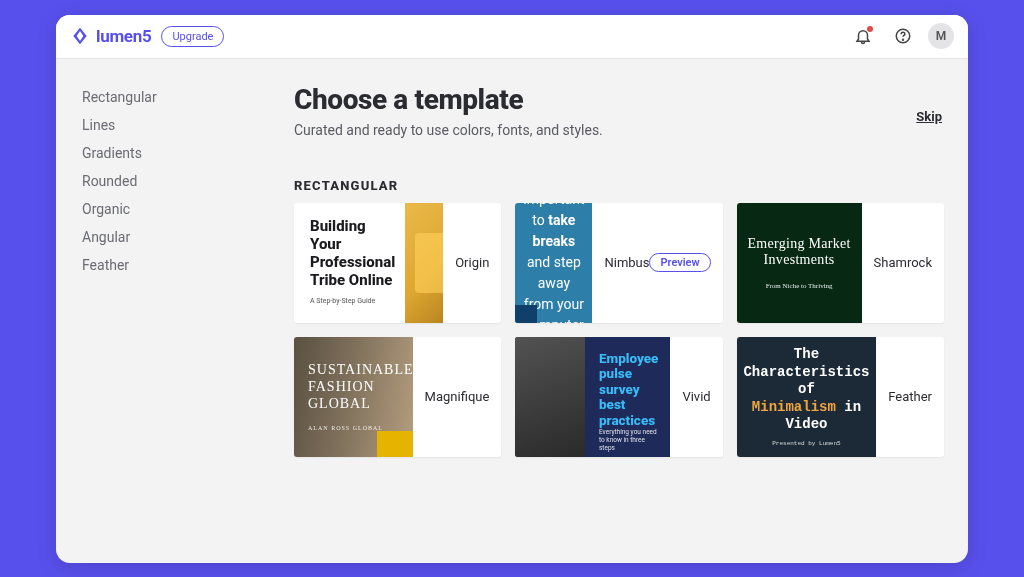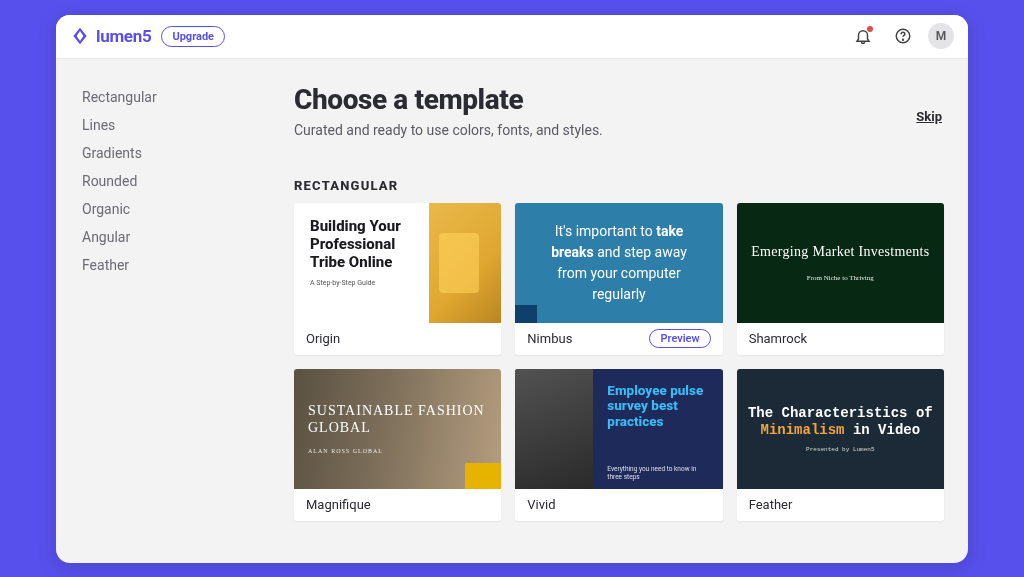--- a/index.html
+++ b/index.html
@@ -25,21 +25,21 @@
     align-items: center;
     padding: 0 14px;
     gap: 10px;
   }
   .brand { display: flex; align-items: center; gap: 6px; color: #5850ec; font-weight: 700; font-size: 17px; letter-spacing: -0.3px; }
   .brand svg { width: 20px; height: 20px; }
   .upgrade-pill {
     border: 1px solid #5850ec;
     color: #5850ec;
     font-size: 11px;
-    font-weight: 700;
+    font-weight: 400;
     padding: 3px 10px;
     border-radius: 999px;
     cursor: pointer;
   }
   .topbar-spacer { flex: 1; }
   .topbar-ico { width: 30px; height: 30px; display: flex; align-items: center; justify-content: center; color: #444; cursor: pointer; position: relative; }
   .topbar-ico svg { width: 18px; height: 18px; }
   .notif-dot { position: absolute; top: 5px; right: 5px; width: 6px; height: 6px; border-radius: 50%; background: #e34b4b; }
   .avatar { width: 26px; height: 26px; border-radius: 50%; background: #e4e4e7; color: #555; font-size: 12px; font-weight: 600; display: flex; align-items: center; justify-content: center; }
 
@@ -63,21 +63,20 @@
   .cards-grid { display: flex; gap: 14px; margin-top: 10px; }
   .cards-grid + .cards-grid { margin-top: 14px; }
 
   .template-card {
     width: 218px;
     background: #fff;
     border-radius: 3px;
     overflow: hidden;
     box-shadow: 0 1px 2px rgba(0,0,0,0.06);
     display: flex;
-    flex-direction: column;
     cursor: pointer;
   }
   .preview { height: 120px; position: relative; overflow: hidden; font-size: 10px; color: #fff; }
   .card-footer { flex: 1; display: flex; align-items: center; padding: 0 12px; justify-content: space-between; min-height: 32px; }
   .card-footer .name { font-size: 13px; font-weight: 400; color: #2b2b32; }
   .preview-pill { border: 1px solid #5850ec; color: #5850ec; font-size: 11px; font-weight: 600; padding: 2px 10px; border-radius: 999px; }
 
   
   .pv-origin { background: #fff; display: flex; }
   .pv-origin .txt { flex: 1; padding: 14px 10px 10px 16px; color: #1b1b1f; }

